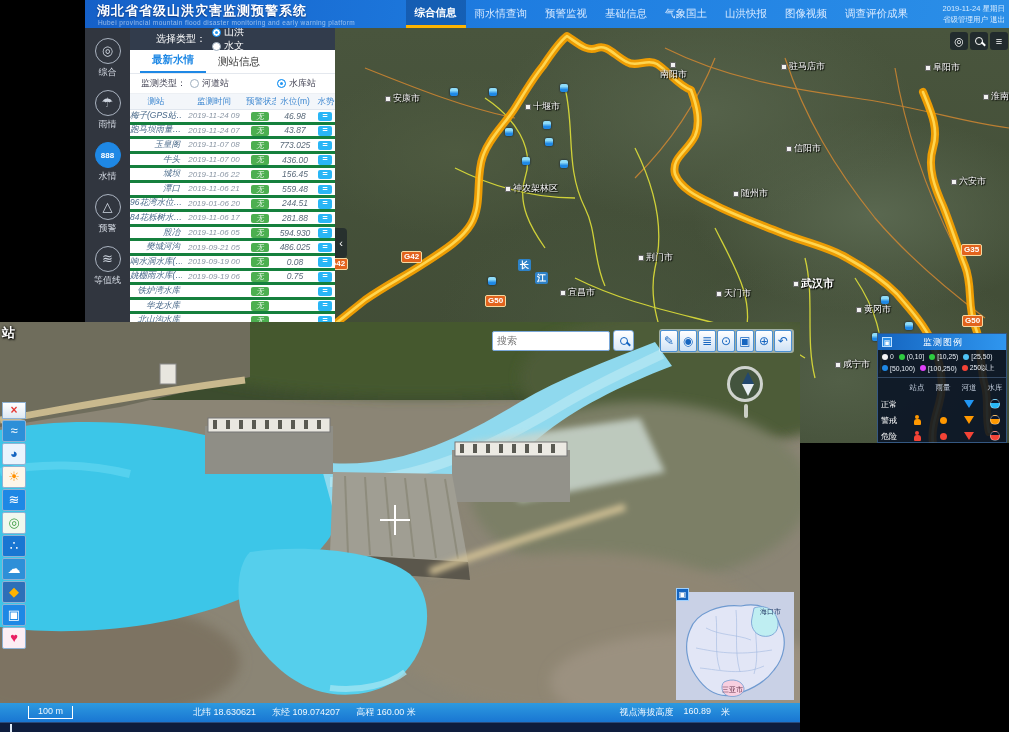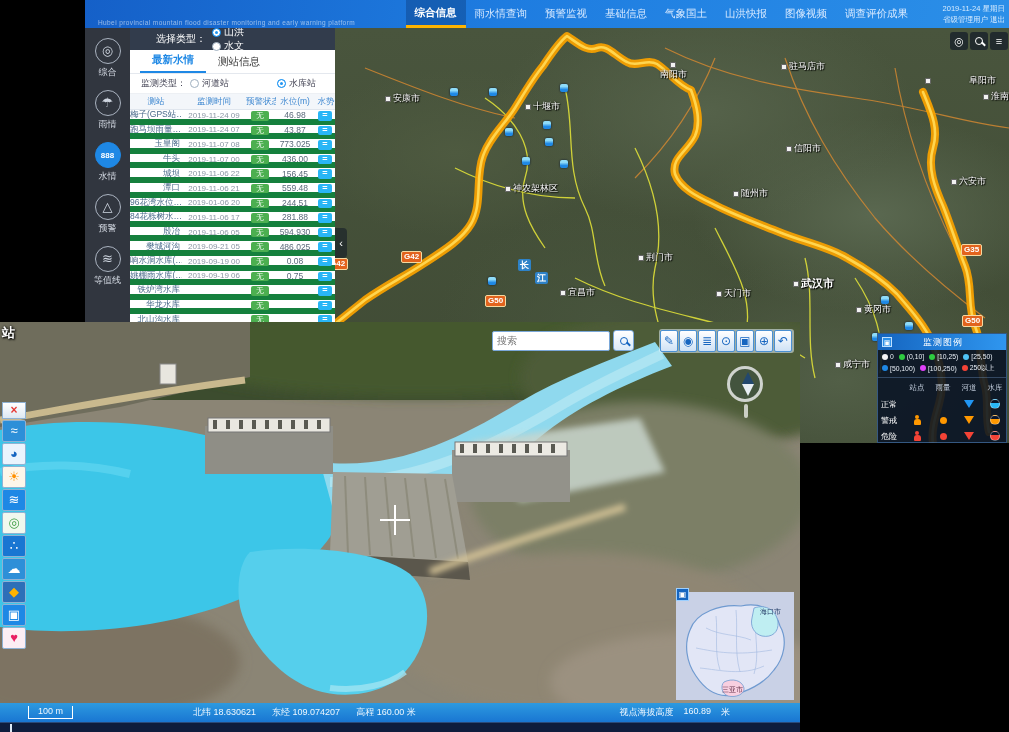--- a/index.html
+++ b/index.html
@@ -46,21 +46,21 @@
     border-bottom:1px solid #e4e8ee;background:#fff;}
   .tab{font-size:10.5px;color:#333;padding:4px 12px;cursor:pointer;font-family:Liberation Serif, serif;}
   .tab.active{color:#1e88e5;font-weight:bold;border-bottom:2px solid #1e88e5;}
   .filter-row{height:20px;display:flex;align-items:center;justify-content:center;
     font-size:9px;color:#445;border-bottom:1px solid #edf0f4;}
   .filter-row .radio{margin-right:8px;}
   .grid6{display:grid;grid-template-columns:52px 64px 30px 38px 24px 34px;align-items:center;}
   .thead{height:16px;background:#f3f6fa;border-bottom:1px solid #e0e6ee;
     font-size:8.5px;color:#3d87d0;}
   .thead span{text-align:center;white-space:nowrap;overflow:hidden;}
-  .trow{height:14.6px;border-bottom:6px solid #15803d;font-size:8.5px;color:#5a6a7a;cursor:pointer;}
+  .trow{height:14.6px;border-bottom:3px solid #15803d;font-size:8.5px;color:#5a6a7a;cursor:pointer;font-style:italic;}
   .trow .c-station{color:#4a6a8a;text-align:right;white-space:nowrap;overflow:hidden;padding-right:2px;}
   .trow .c-time{text-align:center;color:#8a96a4;white-space:nowrap;font-size:8px;}
   .trow .c-level{text-align:center;}
   .trow .c-today{text-align:right;padding-right:2px;}
   .badge-none{display:inline-block;width:18px;height:9.5px;line-height:9.5px;background:#4caf50;
     color:#fff;font-size:7.5px;text-align:center;border-radius:2px;margin-left:5px;}
   .trend-flat{display:inline-block;width:14px;height:9.5px;line-height:8px;background:#29b6f6;
     color:#fff;font-size:9px;font-weight:bold;text-align:center;border-radius:2px;margin-left:4px;}
 
   
@@ -169,20 +169,21 @@
     border-top:1px solid #2a4a7a;}
   .bottomstrip .caret{position:absolute;left:10px;top:1px;width:2px;height:8px;background:#dfe9f5;}
 </style>
 </head>
 <body>
 
 <div id="stage">
 
   <div id="gis-app">
     <div class="app-header">
+      <div class="app-title">湖北省省级山洪灾害监测预警系统</div>
       <div class="app-subtitle">Hubei provincial mountain flood disaster monitoring and early warning platform</div>
       <div class="main-nav">
           <div class="nav-item active">综合信息</div>
           <div class="nav-item">雨水情查询</div>
           <div class="nav-item">预警监视</div>
           <div class="nav-item">基础信息</div>
           <div class="nav-item">气象国土</div>
           <div class="nav-item">山洪快报</div>
           <div class="nav-item">图像视频</div>
           <div class="nav-item">调查评价成果</div>
@@ -425,21 +426,21 @@
             <span>十堰市</span>
           </div>
           <div class="city-label" style="left: 325px; top: 34px; flex-direction: column;">
             <span class="city-dot"></span>
             <span>南阳市</span>
           </div>
           <div class="city-label" style="left: 446px; top: 32px;">
             <span class="city-dot"></span>
             <span>驻马店市</span>
           </div>
-          <div class="city-label" style="left: 590px; top: 46px; gap: 36px;">
+          <div class="city-label" style="left: 590px; top: 33px;">
             <span class="city-dot"></span>
             <span>阜阳市</span>
           </div>
           <div class="city-label" style="left: 648px; top: 62px;">
             <span class="city-dot"></span>
             <span>淮南市</span>
           </div>
           <div class="city-label" style="left: 451px; top: 114px;">
             <span class="city-dot"></span>
             <span>信阳市</span>

